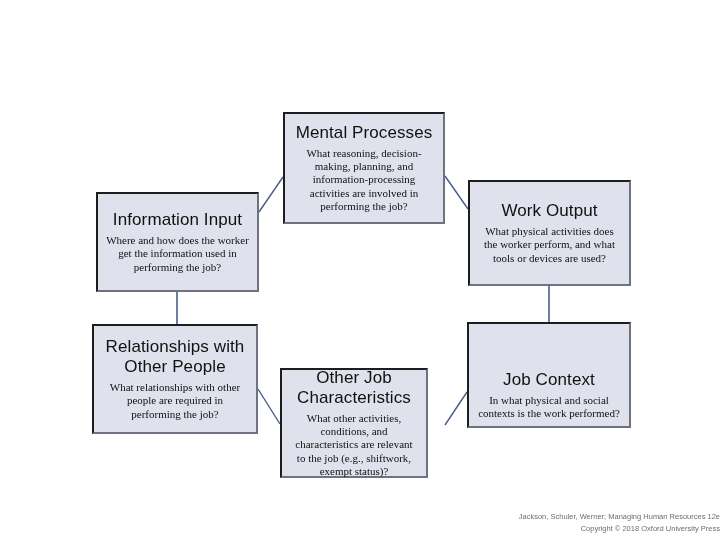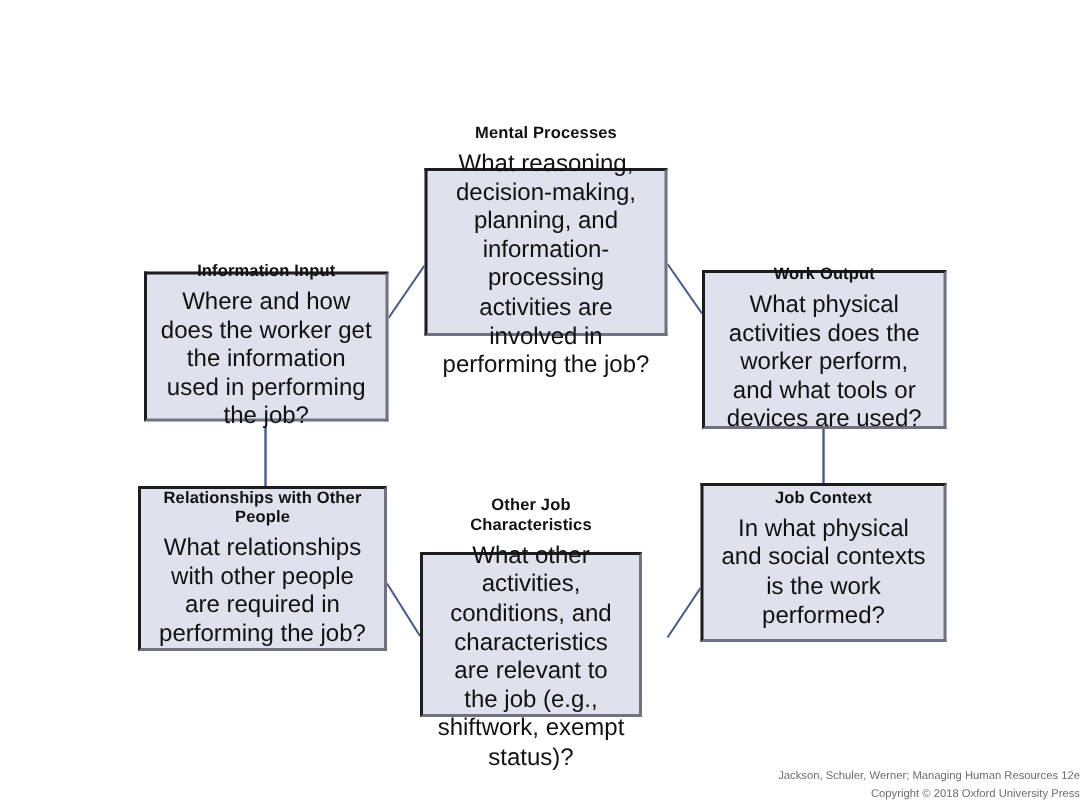--- a/index.html
+++ b/index.html
@@ -43,36 +43,37 @@
     display: flex;
     flex-direction: column;
     align-items: center;
     justify-content: center;
     text-align: center;
     padding: 6px 8px;
     color: #111111;
   }
 
   .node-title {
-    font-size: 11px;
-    font-weight: bold;
+    font-size: 17px;
+    font-weight: normal;
     line-height: 1.18;
     margin-bottom: 4px;
     letter-spacing: 0.1px;
   }
 
   .node-body {
-    font-size: 16px;
+    font-size: 11px;
     font-weight: normal;
     line-height: 1.2;
     letter-spacing: 0px;
+    font-family: Liberation Serif, serif;
   }
 
   
-  #node-information-input { left: 96px;  top: 181px; width: 163px; height: 100px; }
+  #node-information-input { left: 96px;  top: 192px; width: 163px; height: 100px; }
   #node-mental-processes  { left: 283px; top: 112px; width: 162px; height: 112px; }
   #node-work-output       { left: 468px; top: 180px; width: 163px; height: 106px; }
   #node-relationships     { left: 92px;  top: 324px; width: 166px; height: 110px; }
   #node-other-job-characteristics { left: 280px; top: 368px; width: 148px; height: 110px; }
   #node-job-context       { left: 467px; top: 322px; width: 164px; height: 106px; justify-content: flex-end; }
 
   #footer-citation {
     position: absolute;
     left: 0;
     top: 511px;

